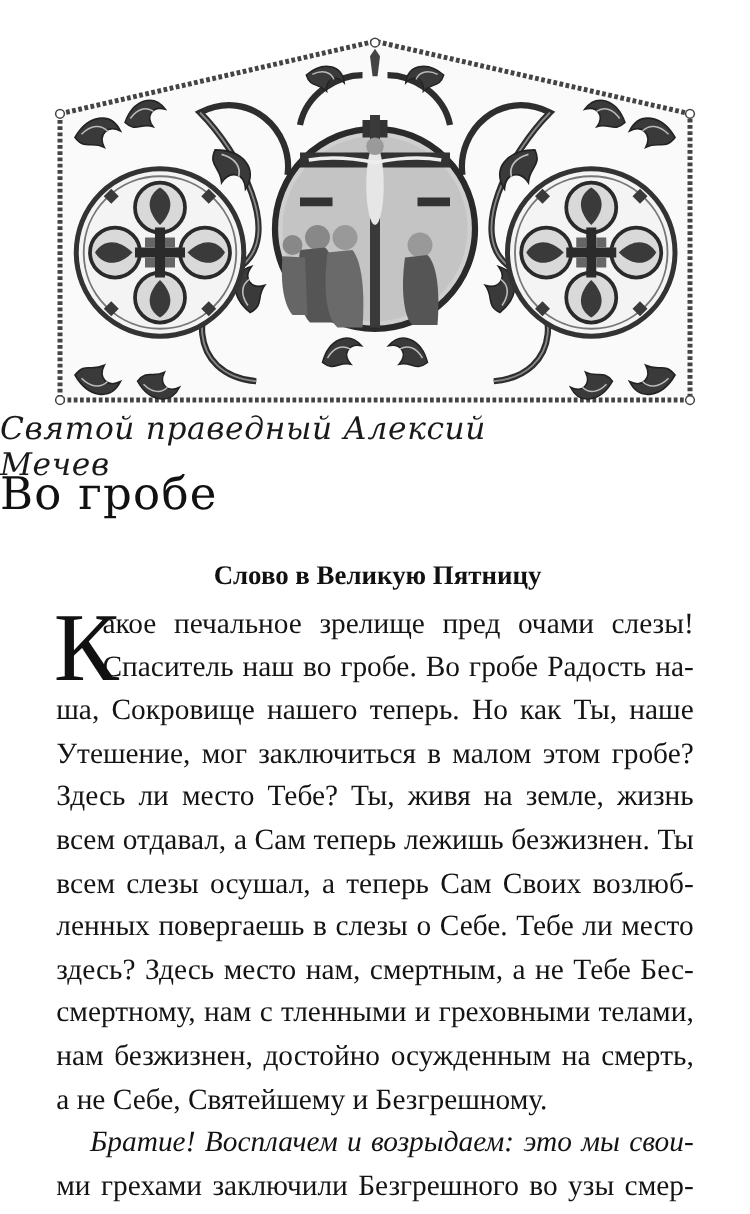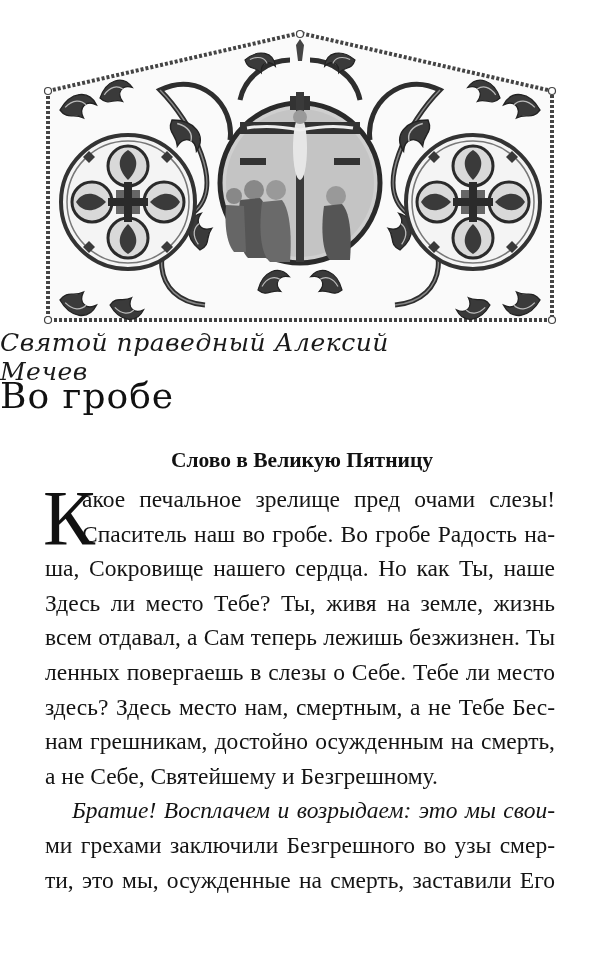--- a/index.html
+++ b/index.html
@@ -147,23 +147,26 @@
 </svg>
 
 <div class="author">Святой праведный Алексий Мечев</div>
 <h1 class="title" style="margin:0;">Во гробе</h1>
 <h2 class="subtitle" style="margin:2px;">Слово в Великую Пятницу</h2>
 
 <div class="body-text">
   <span class="dropcap">К</span>
   <span class="line dropcap-line">акое печальное зрелище пред очами слезы!</span>
   <span class="line dropcap-line">Спаситель наш во гробе. Во гробе Радость на-</span>
-  <span class="line">ша, Сокровище нашего сердца. Но как Ты, наше</span>
+  <span class="line">ша, Сокровище нашего теперь. Но как Ты, наше</span>
+  <span class="line">Утешение, мог заключиться в малом этом гробе?</span>
   <span class="line">Здесь ли место Тебе? Ты, живя на земле, жизнь</span>
   <span class="line">всем отдавал, а Сам теперь лежишь безжизнен. Ты</span>
+  <span class="line">всем слезы осушал, а теперь Сам Своих возлюб-</span>
   <span class="line">ленных повергаешь в слезы о Себе. Тебе ли место</span>
   <span class="line">здесь? Здесь место нам, смертным, а не Тебе Бес-</span>
-  <span class="line">нам грешникам, достойно осужденным на смерть,</span>
+  <span class="line">смертному, нам с тленными и греховными телами,</span>
+  <span class="line">нам безжизнен, достойно осужденным на смерть,</span>
   <span class="line last">а не Себе, Святейшему и Безгрешному.</span>
   <span class="line indent">Братие! Восплачем и возрыдаем: это мы свои-</span>
   <span class="line">ми грехами заключили Безгрешного во узы смер-</span>
   <span class="line">ти, это мы, осужденные на смерть, заставили Его</span>
 </div>
 
 </body></html>

